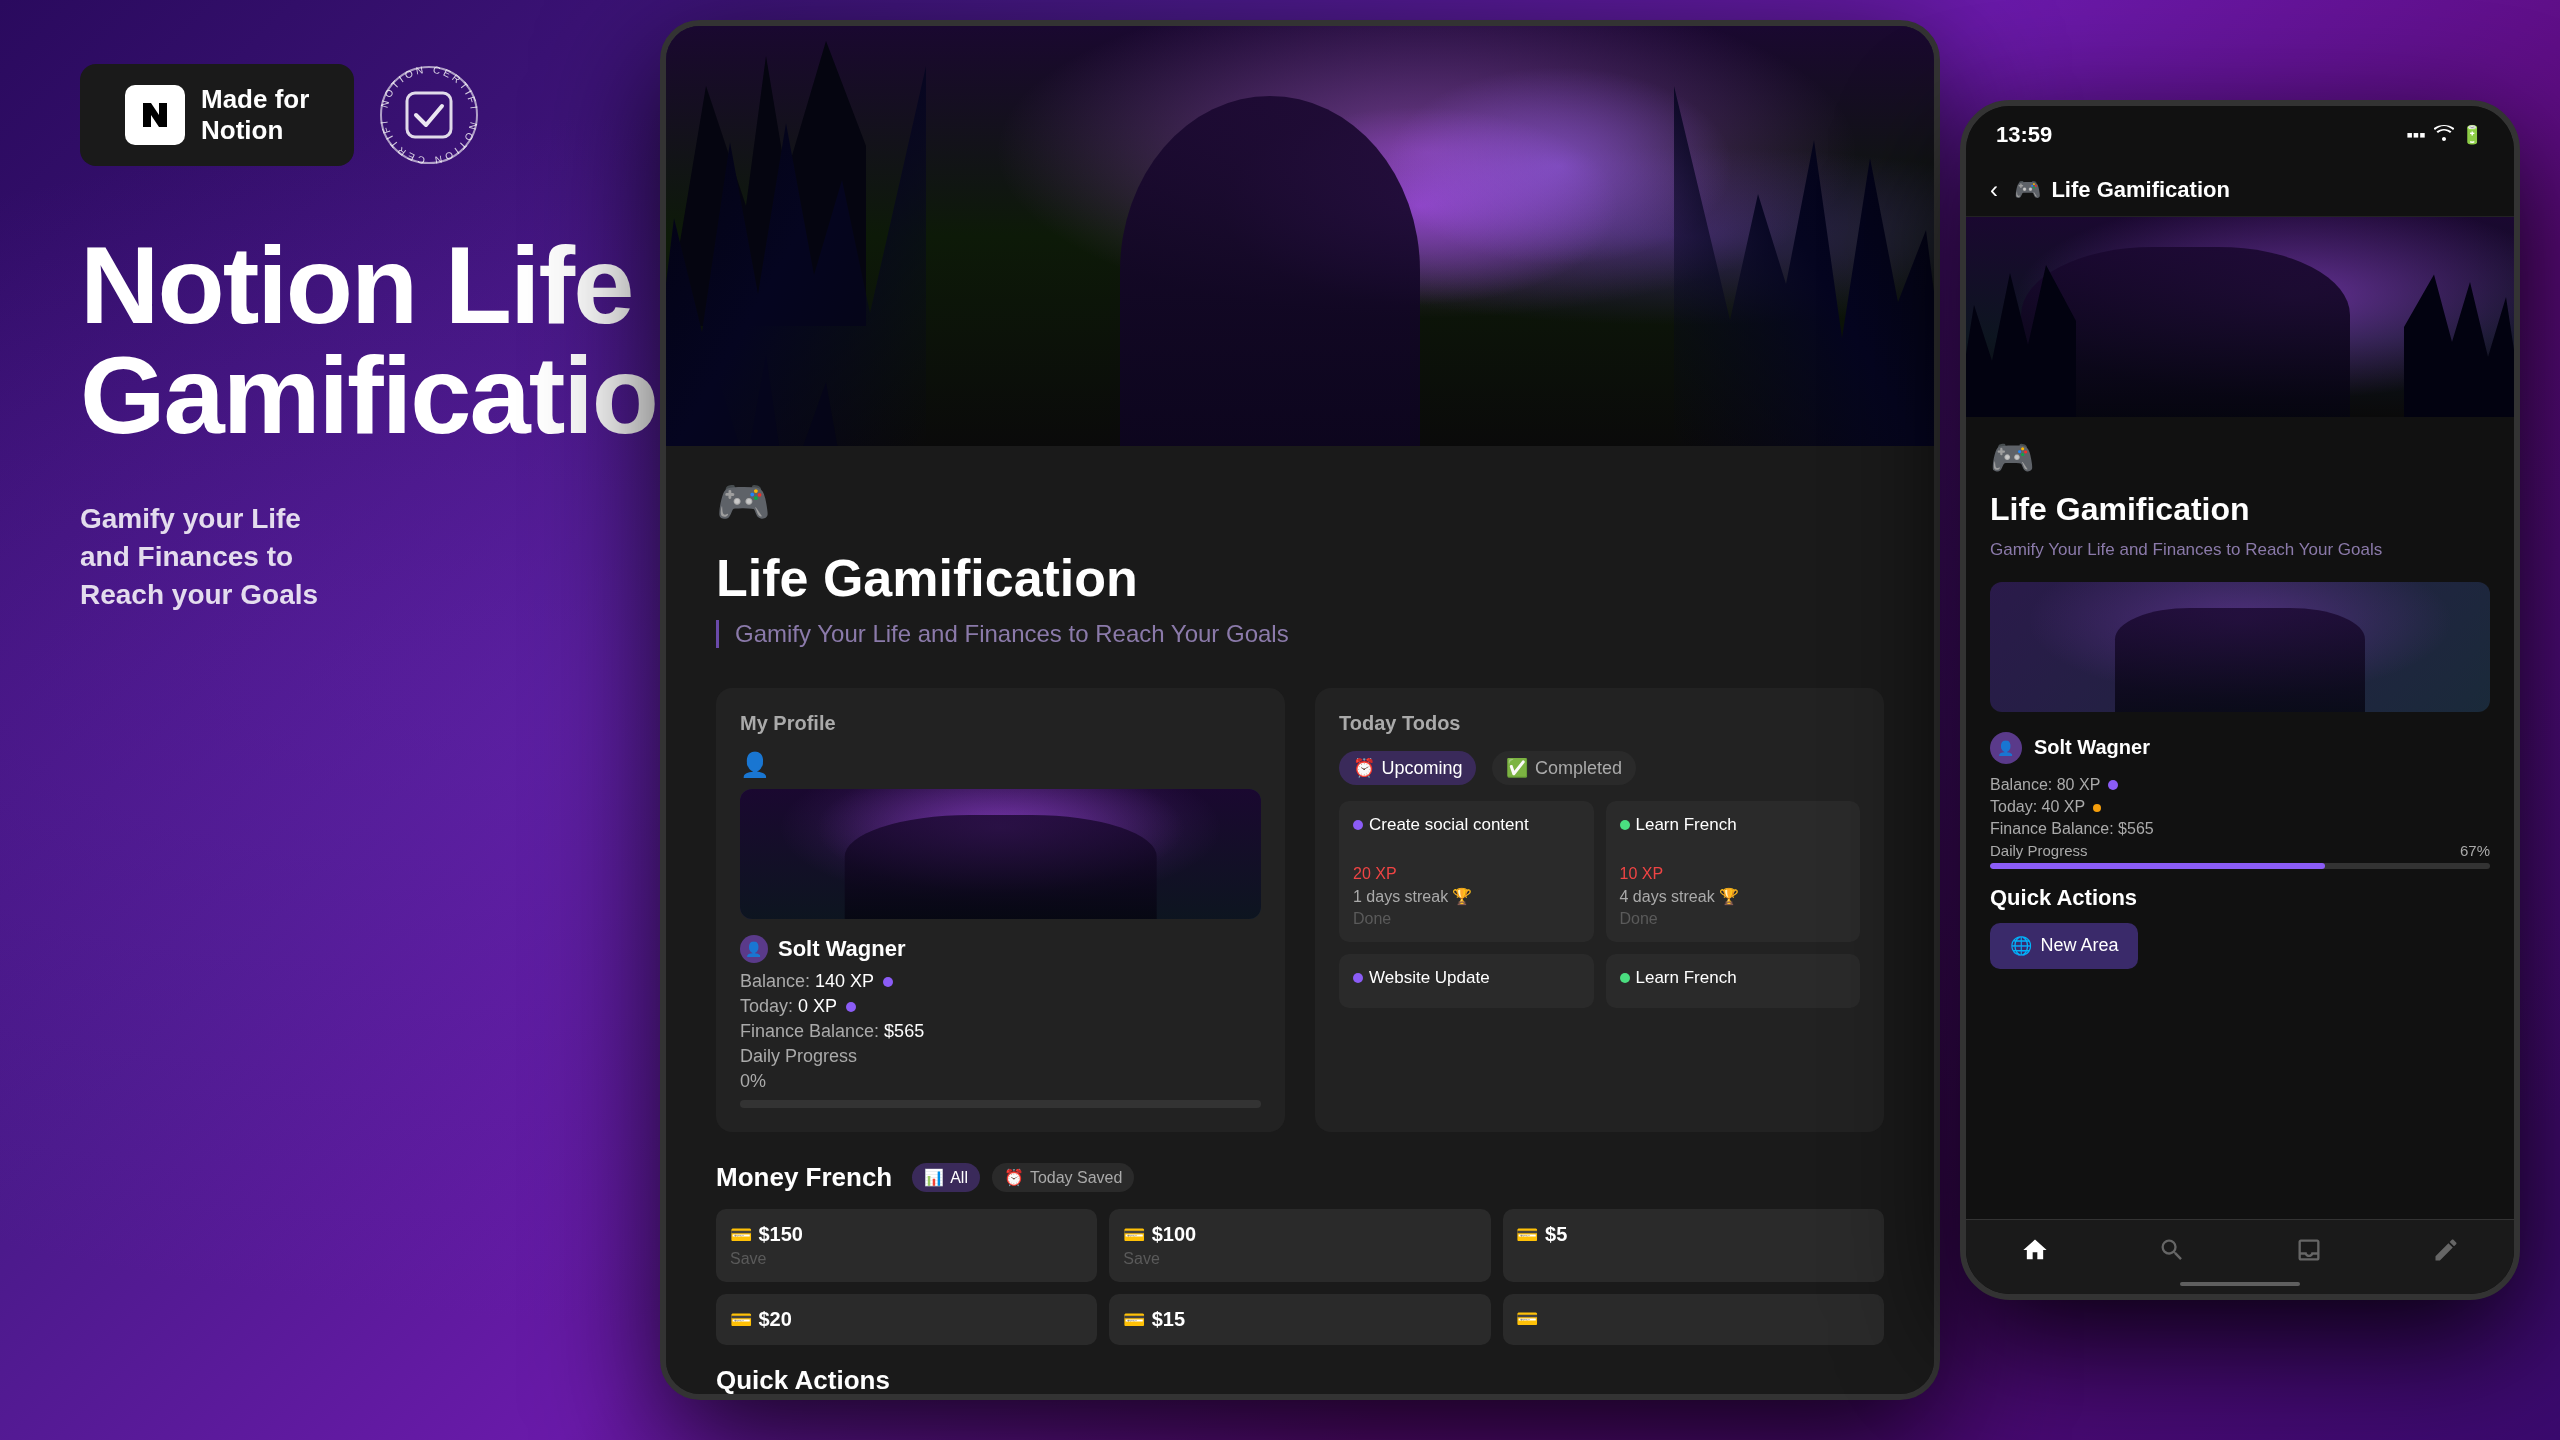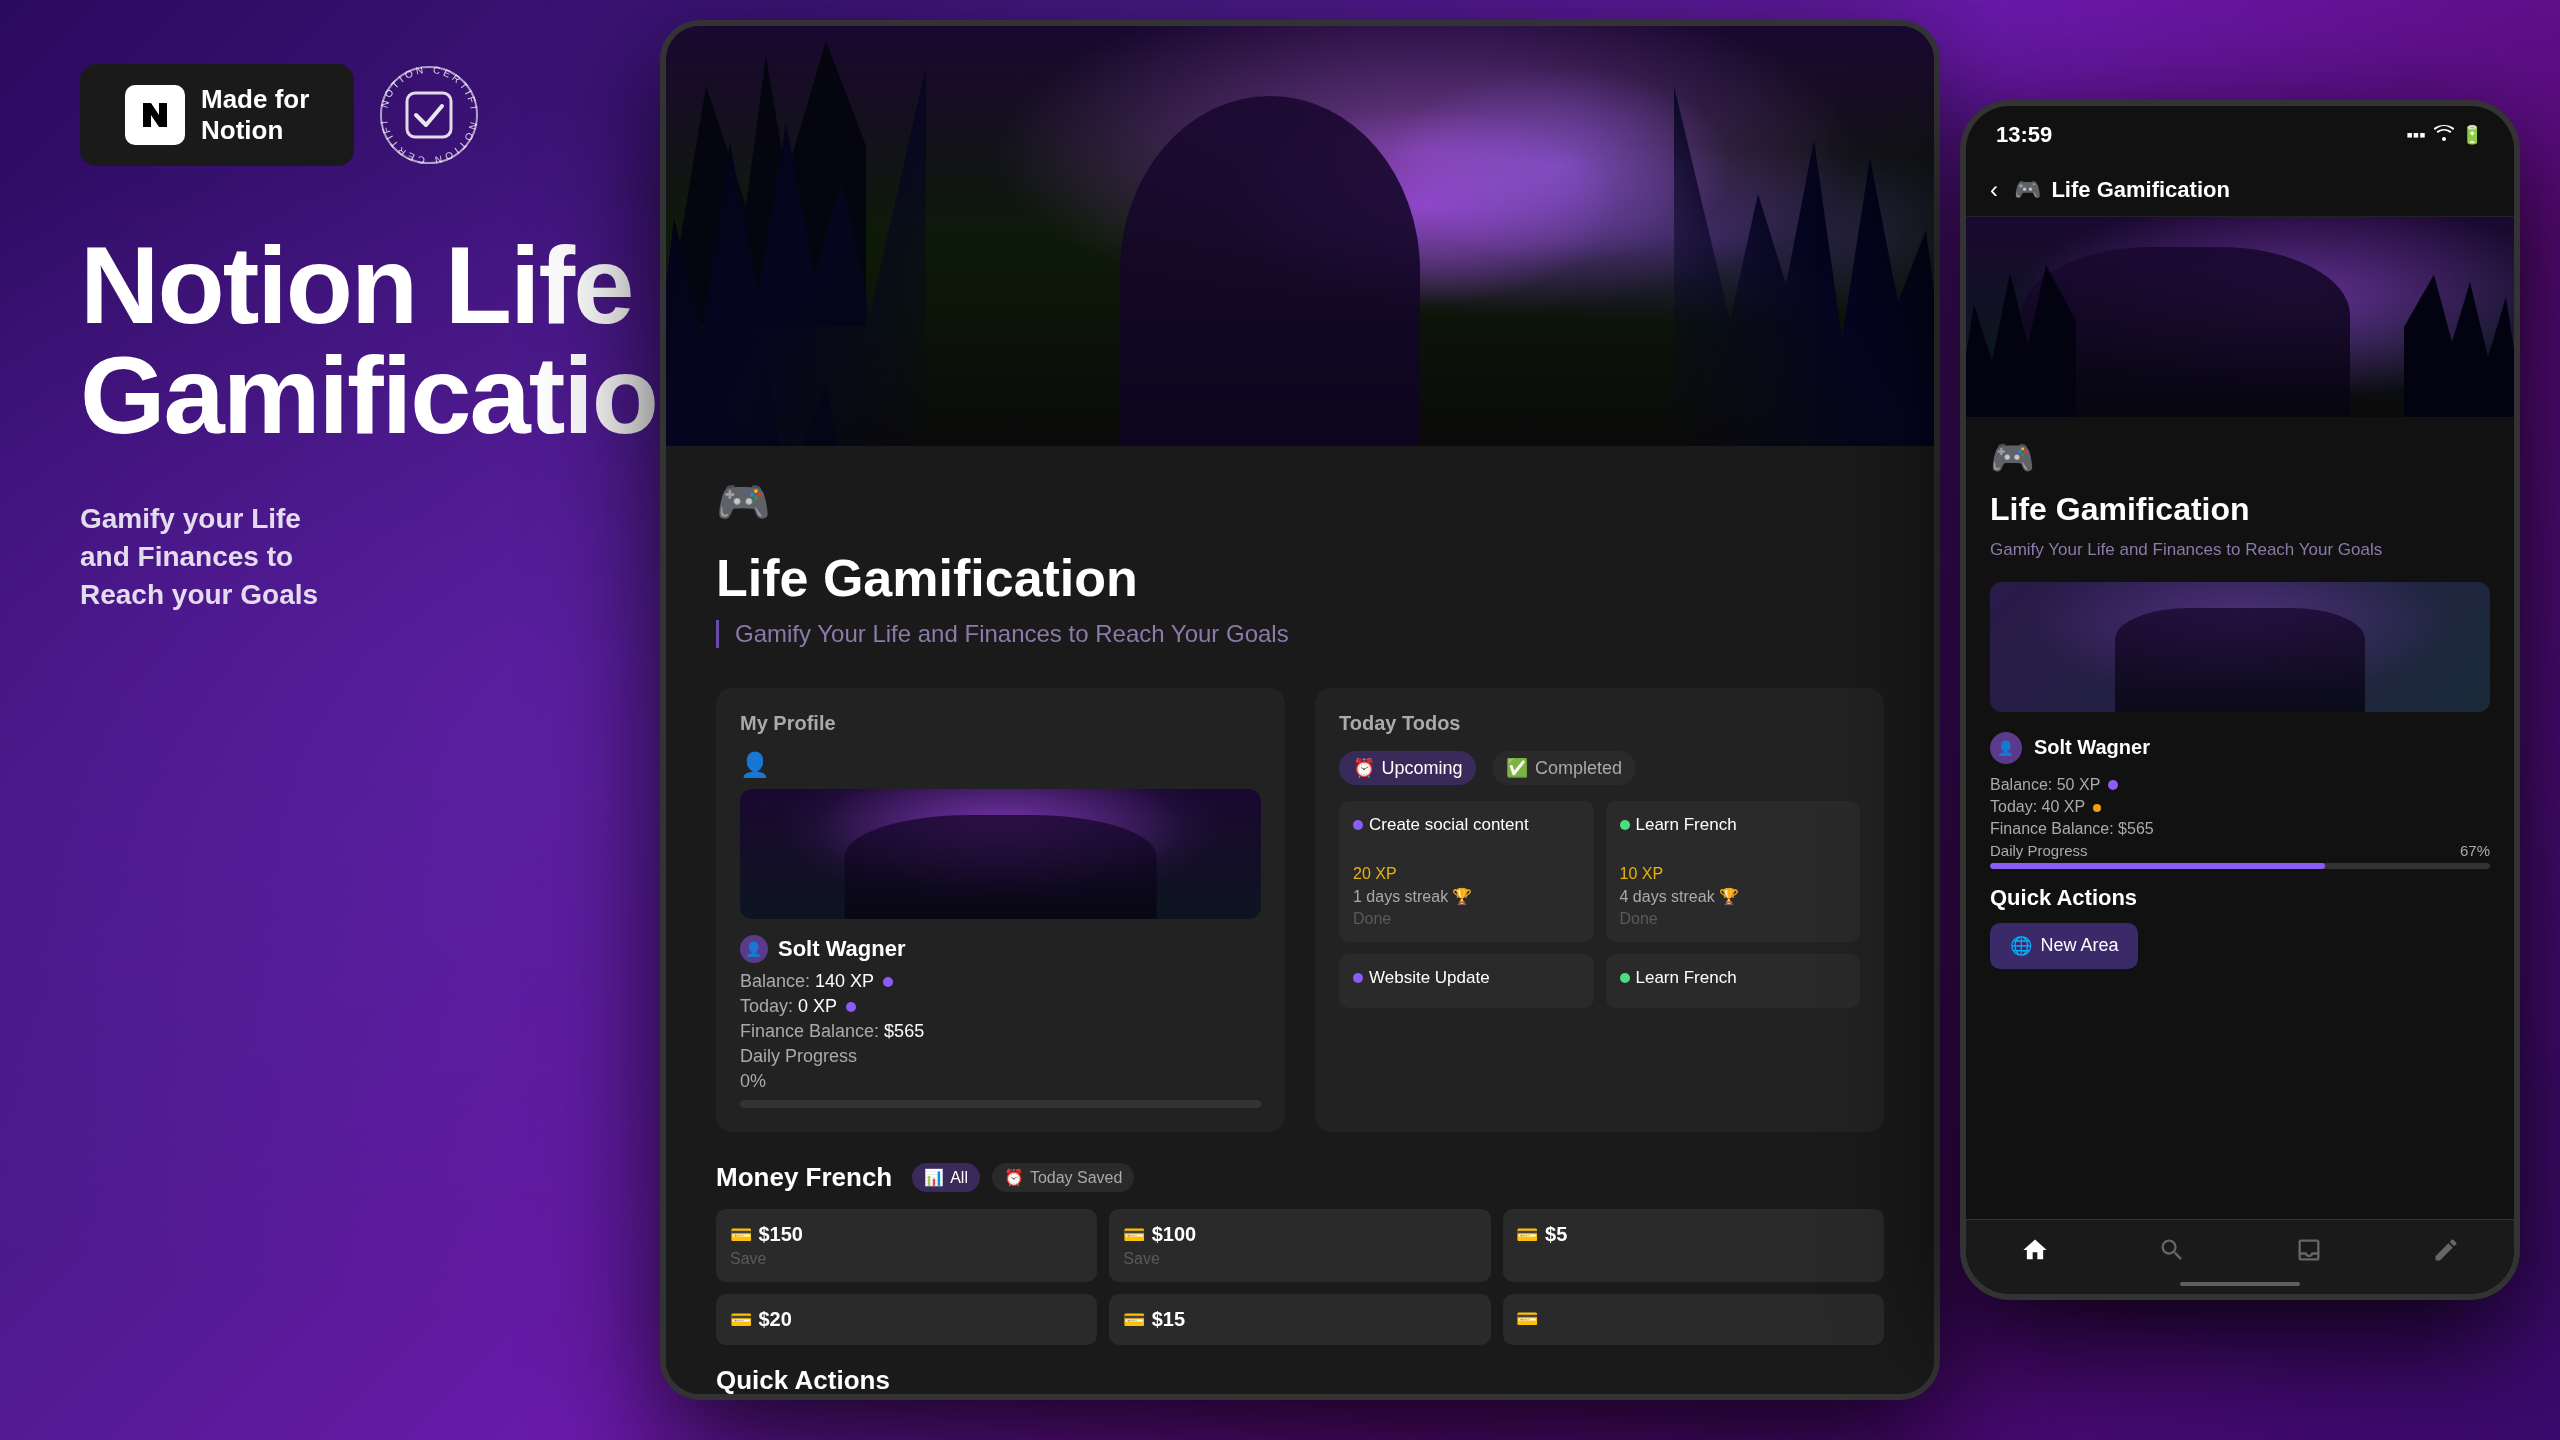--- a/index.html
+++ b/index.html
@@ -355,21 +355,21 @@
       height: 10px;
       border-radius: 50%;
       background: #8b5cf6;
     }
 
     .todo-dot-green {
       background: #4ade80;
     }
 
     .todo-xp {
-      color: #eab308;
+      color: #ef4444;
       font-size: 16px;
       margin-top: 30px;
     }
 
     .todo-streak {
       color: #aaa;
       font-size: 16px;
       margin-top: 4px;
     }
 
@@ -952,21 +952,21 @@
         <div style="position:absolute; bottom:0; left:50%; transform:translateX(-50%); width:50%; height:80%; background:linear-gradient(180deg,#1a0830,#050510); border-radius:30% 30% 0 0; opacity:0.8;"></div>
       </div>
 
       <div class="phone-profile">
         <div class="phone-avatar">👤</div>
         <div class="phone-profile-name">Solt Wagner</div>
       </div>
 
       <div class="phone-stat">
         <span>Balance:</span>
-        <span>50 XP</span>
+        <span>80 XP</span>
         <span class="purple-dot"></span>
       </div>
       <div class="phone-stat">
         <span>Today:</span>
         <span>40 XP</span>
         <span style="display:inline-block;width:8px;height:8px;background:#f59e0b;border-radius:50%;margin-left:4px;"></span>
       </div>
       <div class="phone-stat">
         <span>Finance Balance:</span>
         <span>$565</span>

